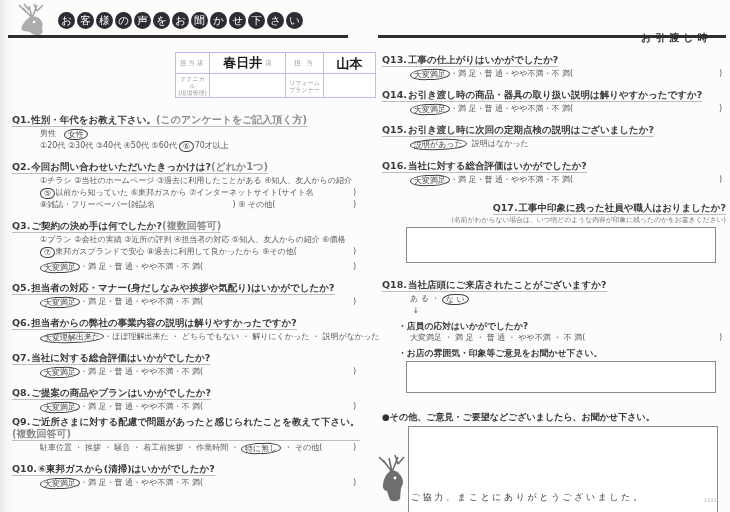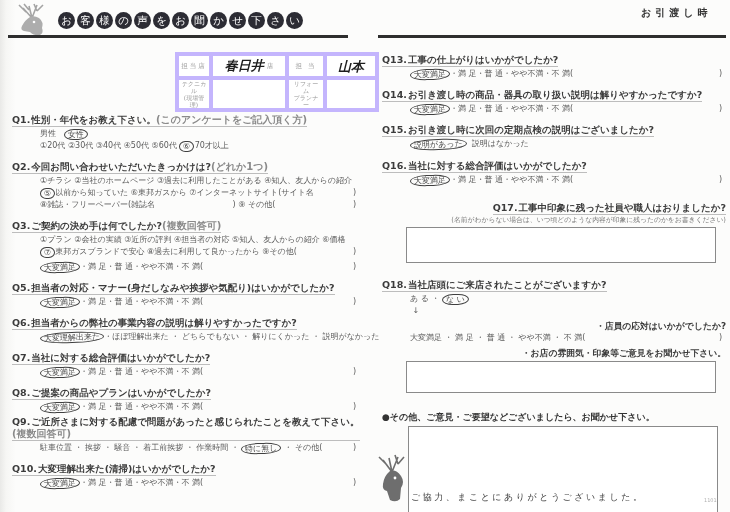--- a/index.html
+++ b/index.html
@@ -11,49 +11,49 @@
   
   .deer{position:absolute;}
   .deer-top{left:10px;top:2px;width:46px;height:38px;opacity:.8;}
   .deer-bottom{left:374px;top:452px;width:40px;height:52px;}
   .title-row{position:absolute;left:58px;top:12px;display:flex;gap:2px;}
   .badge{width:17px;height:17px;border-radius:50%;background:#2c2c34;color:#fff;
     font-size:10.5px;line-height:17px;text-align:center;flex:0 0 17px;}
   .rule{position:absolute;top:35px;height:3px;background:#2e2e2e;}
   .rule-left{left:8px;width:340px;}
   .rule-right{left:378px;width:348px;}
-  .right-header{position:absolute;left:641px;top:6px;font-size:10px;font-weight:bold;
+  .right-header{position:absolute;left:641px;top:31px;font-size:10px;font-weight:bold;
     letter-spacing:4px;color:#333;}
   
   .staff{position:absolute;left:175px;top:52px;border-collapse:collapse;background:#fff;}
-  .staff td{border:4px solid #c4b5fd;padding:0 2px;vertical-align:middle;}
+  .staff td{border:1px solid #c4b5fd;padding:0 2px;vertical-align:middle;}
   .staff .lbl{font-size:6.5px;color:#999;text-align:center;letter-spacing:2px;}
   .staff .lbl.sm{font-size:6px;letter-spacing:0;line-height:7px;}
-  .hand{font-size:13px;font-style:italic;font-weight:bold;color:#1d1d1d;}
+  .hand{font-size:13px;font-weight:bold;color:#1d1d1d;}
   .suffix{font-size:6.5px;color:#999;margin-left:3px;}
   .valcell{text-align:center;}
   .store-cell{display:flex;align-items:center;justify-content:center;}
   
   .col-left{position:absolute;left:12px;top:108px;width:348px;}
   .col-right{position:absolute;left:382px;top:48px;width:344px;}
   .q{margin-bottom:3px;}
   .q-head{display:inline-block;font-size:9.5px;font-weight:bold;color:#3b3b3b;
     line-height:12px;border-bottom:1px solid #bdbdbd;margin-bottom:1px;}
   .q-head.plain{border-bottom:none;font-size:9px;color:#333;}
   .q-num{margin-right:1px;}
   .q-note{font-weight:bold;font-size:10px;color:#8a8a8a;}
   .q-noteline{font-size:6.8px;color:#777;margin-left:18px;line-height:9px;}
   .opt-line{display:flex;align-items:center;font-size:8px;color:#5a5a5a;
     margin-left:28px;margin-right:4px;line-height:12px;white-space:pre;}
   .opt-line .fill{flex:1 1 auto;min-width:6px;}
   .circled{border:1.3px solid #3f3f3f;border-radius:50% / 60%;padding:0 3px;
     line-height:9px;transform:rotate(-2deg);display:inline-block;color:#4a4a4a;}
   .write-box{border:1px solid #8a8a8a;background:#fff;margin-left:24px;margin-top:2px;
     width:310px;box-sizing:border-box;}
-  .sub-title{font-size:8.8px;font-weight:bold;color:#3b3b3b;margin-left:16px;margin-top:4px;line-height:11px;text-align:right;}
+  .sub-title{font-size:8.8px;font-weight:bold;color:#3b3b3b;margin-left:16px;margin-top:4px;line-height:11px;}
   
   .thanks{position:absolute;left:411px;top:491px;font-size:9px;letter-spacing:2.5px;color:#3e3e3e;}
   .code{position:absolute;left:704px;top:497px;font-size:5px;color:#b0b0b0;}
 </style>
 </head>
 <body>
 
 <svg class="deer deer-top" viewBox="0 0 46 38">
   <g stroke="#8f8f8f" stroke-width="1.6" fill="none">
     <path d="M22 16 L19 4 M22 16 L27 3 M27 9 L33 3 M27 9 L24 2 M22 16 L13 6 M16 10 L9 3 M19 8 L14 2"></path>
@@ -120,21 +120,21 @@
 <div class="col-left">
     <div class="q"><div class="q-head"><span class="q-num">Q1.</span><span>性別・年代をお教え下さい。</span><span class="q-note">(このアンケートをご記入頂く方)</span></div><div class="opt-line"><span>男性   </span><span class="circled">女性</span></div><div class="opt-line"><span>①20代 ②30代 ③40代 ④50代 ⑤60代 </span><span class="circled">⑥</span><span>70才以上</span></div></div>
     <div class="q"><div class="q-head"><span class="q-num">Q2.</span><span>今回お問い合わせいただいたきっかけは?</span><span class="q-note">(どれか1つ)</span></div><div class="opt-line"><span>①チラシ ②当社のホームページ ③過去に利用したことがある ④知人、友人からの紹介</span></div><div class="opt-line"><span class="circled">⑤</span><span>以前から知っていた ⑥東邦ガスから ⑦インターネットサイト(サイト名</span><span class="fill"></span><span>)</span></div><div class="opt-line"><span>⑧雑誌・フリーペーパー(雑誌名</span><span class="fill"></span><span>) ⑨ その他(</span><span class="fill"></span><span>)</span></div></div>
     <div class="q"><div class="q-head"><span class="q-num">Q3.</span><span>ご契約の決め手は何でしたか?</span><span class="q-note">(複数回答可)</span></div><div class="opt-line"><span>①プラン ②会社の実績 ③近所の評判 ④担当者の対応 ⑤知人、友人からの紹介 ⑥価格</span></div><div class="opt-line"><span class="circled">⑦</span><span>東邦ガスブランドで安心 ⑧過去に利用して良かったから ⑨その他(</span><span class="fill"></span><span>)</span></div></div>
     <div class="q"><div class="opt-line"><span class="circled">大変満足</span><span>・満 足・普 通・やや不満・不 満(</span><span class="fill"></span><span>)</span></div></div>
     <div class="q"><div class="q-head"><span class="q-num">Q5.</span><span>担当者の対応・マナー(身だしなみや挨拶や気配り)はいかがでしたか?</span></div><div class="opt-line"><span class="circled">大変満足</span><span>・満 足・普 通・やや不満・不 満(</span><span class="fill"></span><span>)</span></div></div>
     <div class="q"><div class="q-head"><span class="q-num">Q6.</span><span>担当者からの弊社の事業内容の説明は解りやすかったですか?</span></div><div class="opt-line"><span class="circled">大変理解出来た</span><span>・ほぼ理解出来た ・ どちらでもない ・ 解りにくかった ・ 説明がなかった</span></div></div>
     <div class="q"><div class="q-head"><span class="q-num">Q7.</span><span>当社に対する総合評価はいかがでしたか?</span></div><div class="opt-line"><span class="circled">大変満足</span><span>・満 足・普 通・やや不満・不 満(</span><span class="fill"></span><span>)</span></div></div>
     <div class="q"><div class="q-head"><span class="q-num">Q8.</span><span>ご提案の商品やプランはいかがでしたか?</span></div><div class="opt-line"><span class="circled">大変満足</span><span>・満 足・普 通・やや不満・不 満(</span><span class="fill"></span><span>)</span></div></div>
     <div class="q"><div class="q-head"><span class="q-num">Q9.</span><span>ご近所さまに対する配慮で問題があったと感じられたことを教えて下さい。</span><span class="q-note">(複数回答可)</span></div><div class="opt-line"><span>駐車位置 ・ 挨拶 ・ 騒音 ・ 着工前挨拶 ・ 作業時間 ・ </span><span class="circled">特に無し</span><span> ・ その他(</span><span class="fill"></span><span>)</span></div></div>
-    <div class="q"><div class="q-head"><span class="q-num">Q10.</span><span>大変理解出来た(清掃)はいかがでしたか?</span></div><div class="opt-line"><span class="circled">大変満足</span><span>・満 足・普 通・やや不満・不 満(</span><span class="fill"></span><span>)</span></div></div>
+    <div class="q"><div class="q-head"><span class="q-num">Q10.</span><span>⑥東邦ガスから(清掃)はいかがでしたか?</span></div><div class="opt-line"><span class="circled">大変満足</span><span>・満 足・普 通・やや不満・不 満(</span><span class="fill"></span><span>)</span></div></div>
   </div>
 <div class="col-right">
     <div class="q"><div class="q-head"><span class="q-num">Q13.</span><span>工事の仕上がりはいかがでしたか?</span></div><div class="opt-line"><span class="circled">大変満足</span><span>・満 足・普 通・やや不満・不 満(</span><span class="fill"></span><span>)</span></div></div>
     <div class="q"><div class="q-head"><span class="q-num">Q14.</span><span>お引き渡し時の商品・器具の取り扱い説明は解りやすかったですか?</span></div><div class="opt-line"><span class="circled">大変満足</span><span>・満 足・普 通・やや不満・不 満(</span><span class="fill"></span><span>)</span></div></div>
     <div class="q"><div class="q-head"><span class="q-num">Q15.</span><span>お引き渡し時に次回の定期点検の説明はございましたか?</span></div><div class="opt-line"><span class="circled">説明があった</span><span>  説明はなかった</span></div></div>
     <div class="q" style="margin-top: 4px;"><div class="q-head"><span class="q-num">Q16.</span><span>当社に対する総合評価はいかがでしたか?</span></div><div class="opt-line"><span class="circled">大変満足</span><span>・満 足・普 通・やや不満・不 満(</span><span class="fill"></span><span>)</span></div></div>
     <div class="q" style="margin-top: 10px; text-align: right;"><div class="q-head"><span class="q-num">Q17.</span><span>工事中印象に残った社員や職人はおりましたか?</span></div><div class="q-noteline">(名前がわからない場合は、いつ頃どのような内容が印象に残ったのかをお書きください)</div><div class="write-box" style="height: 36px;"></div></div>
     <div class="q" style="margin-top: 10px;"><div class="q-head"><span class="q-num">Q18.</span><span>当社店頭にご来店されたことがございますか?</span></div><div class="opt-line"><span>あ る ・ </span><span class="circled">な い</span></div><div class="opt-line"><span> ↓</span></div><div class="sub-title">・店員の応対はいかがでしたか?</div><div class="opt-line"><span>大変満足 ・ 満 足 ・ 普 通 ・ やや不満 ・ 不 満(</span><span class="fill"></span><span>)</span></div><div class="sub-title">・お店の雰囲気・印象等ご意見をお聞かせ下さい。</div><div class="write-box" style="height: 32px;"></div></div>
     <div class="q" style="margin-top: 12px;"><div class="q-head plain"><span>●その他、ご意見・ご要望などございましたら、お聞かせ下さい。</span></div><div class="write-box" style="height: 118px; margin-left: 26px;"></div></div>
   </div>

